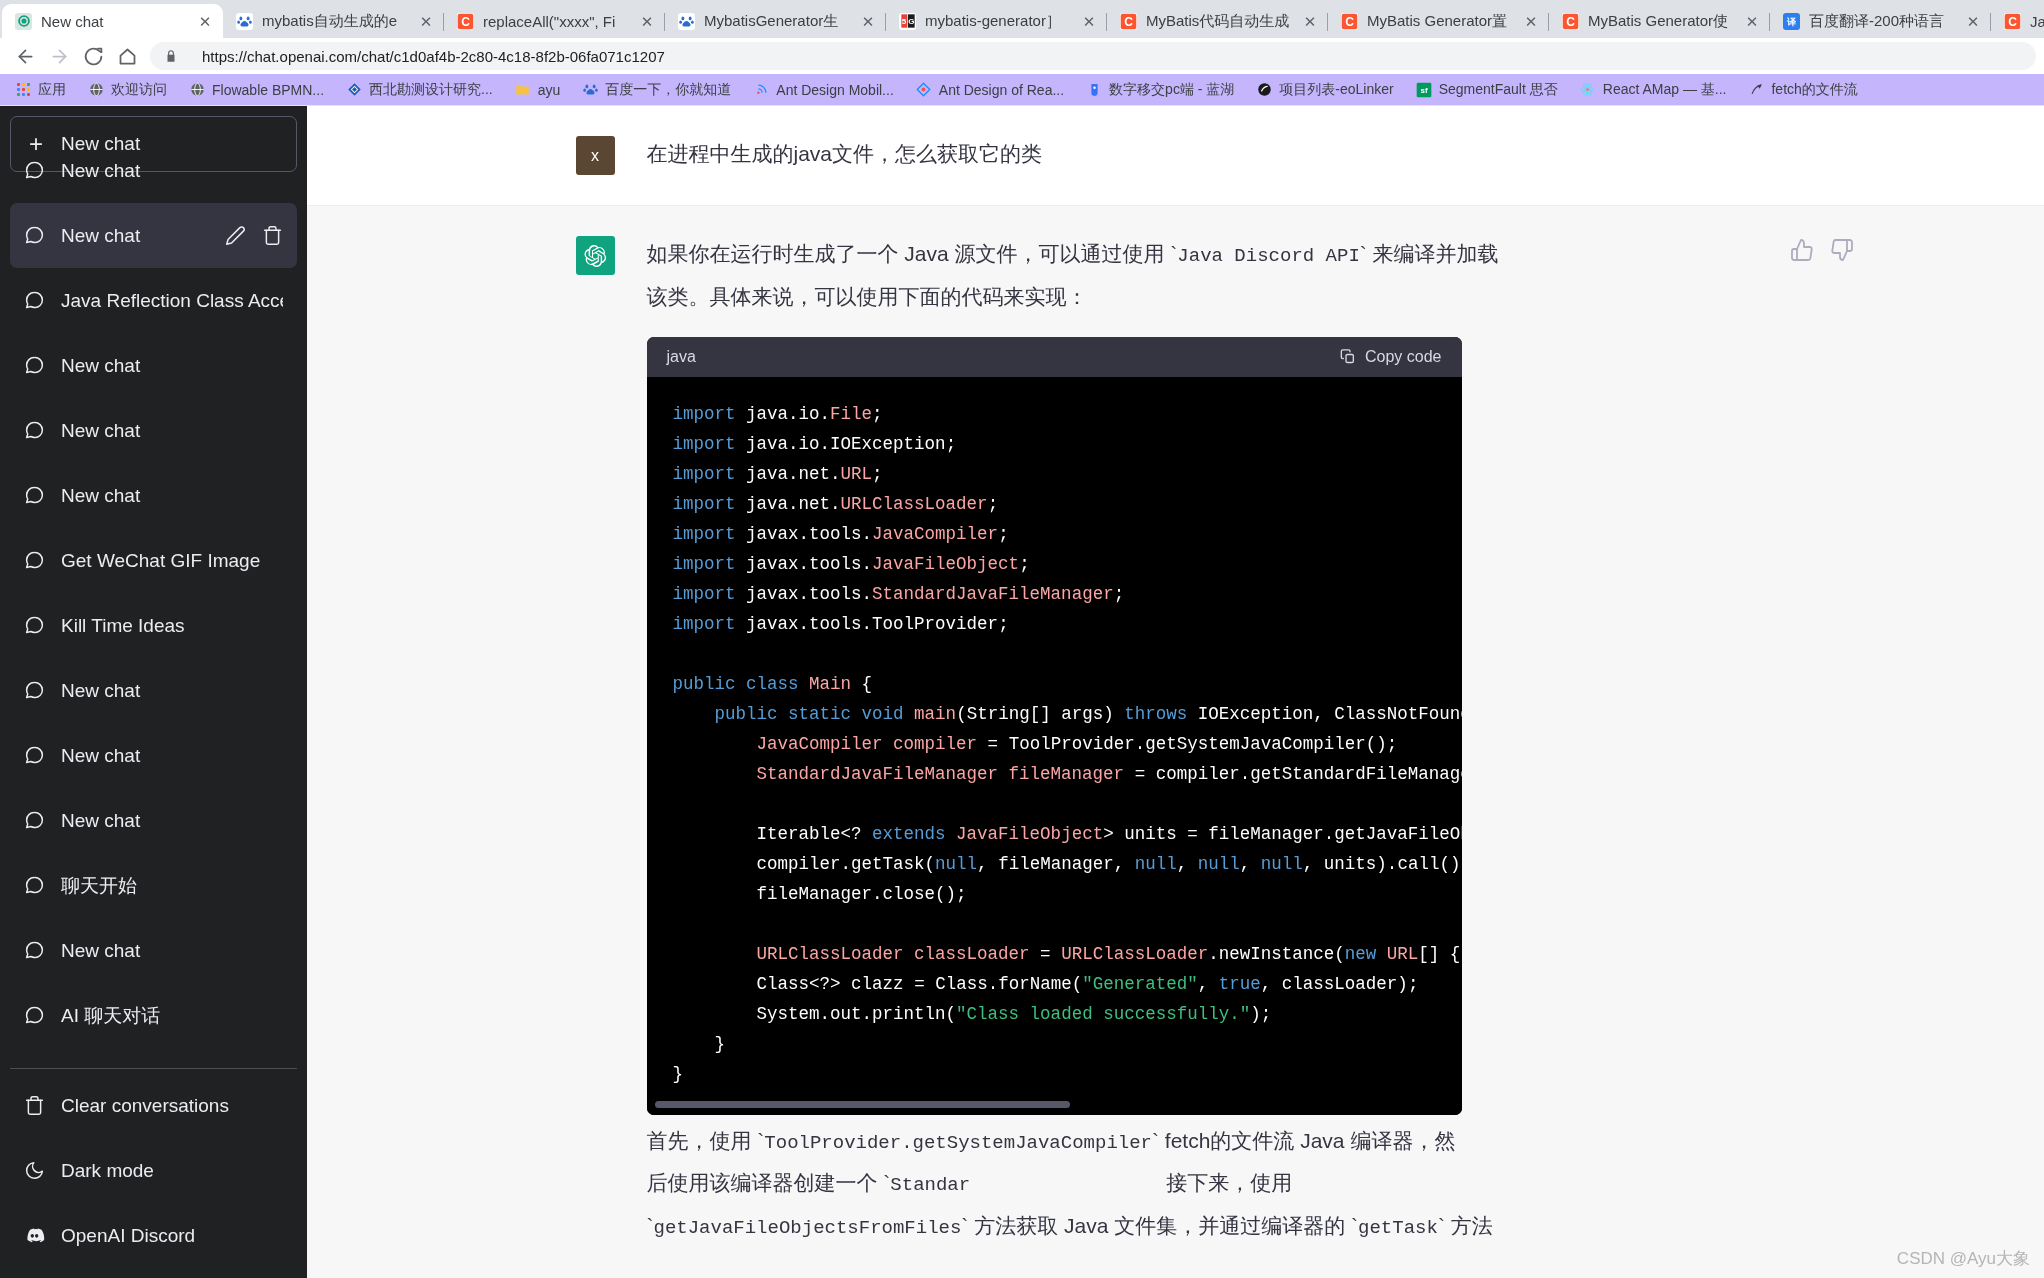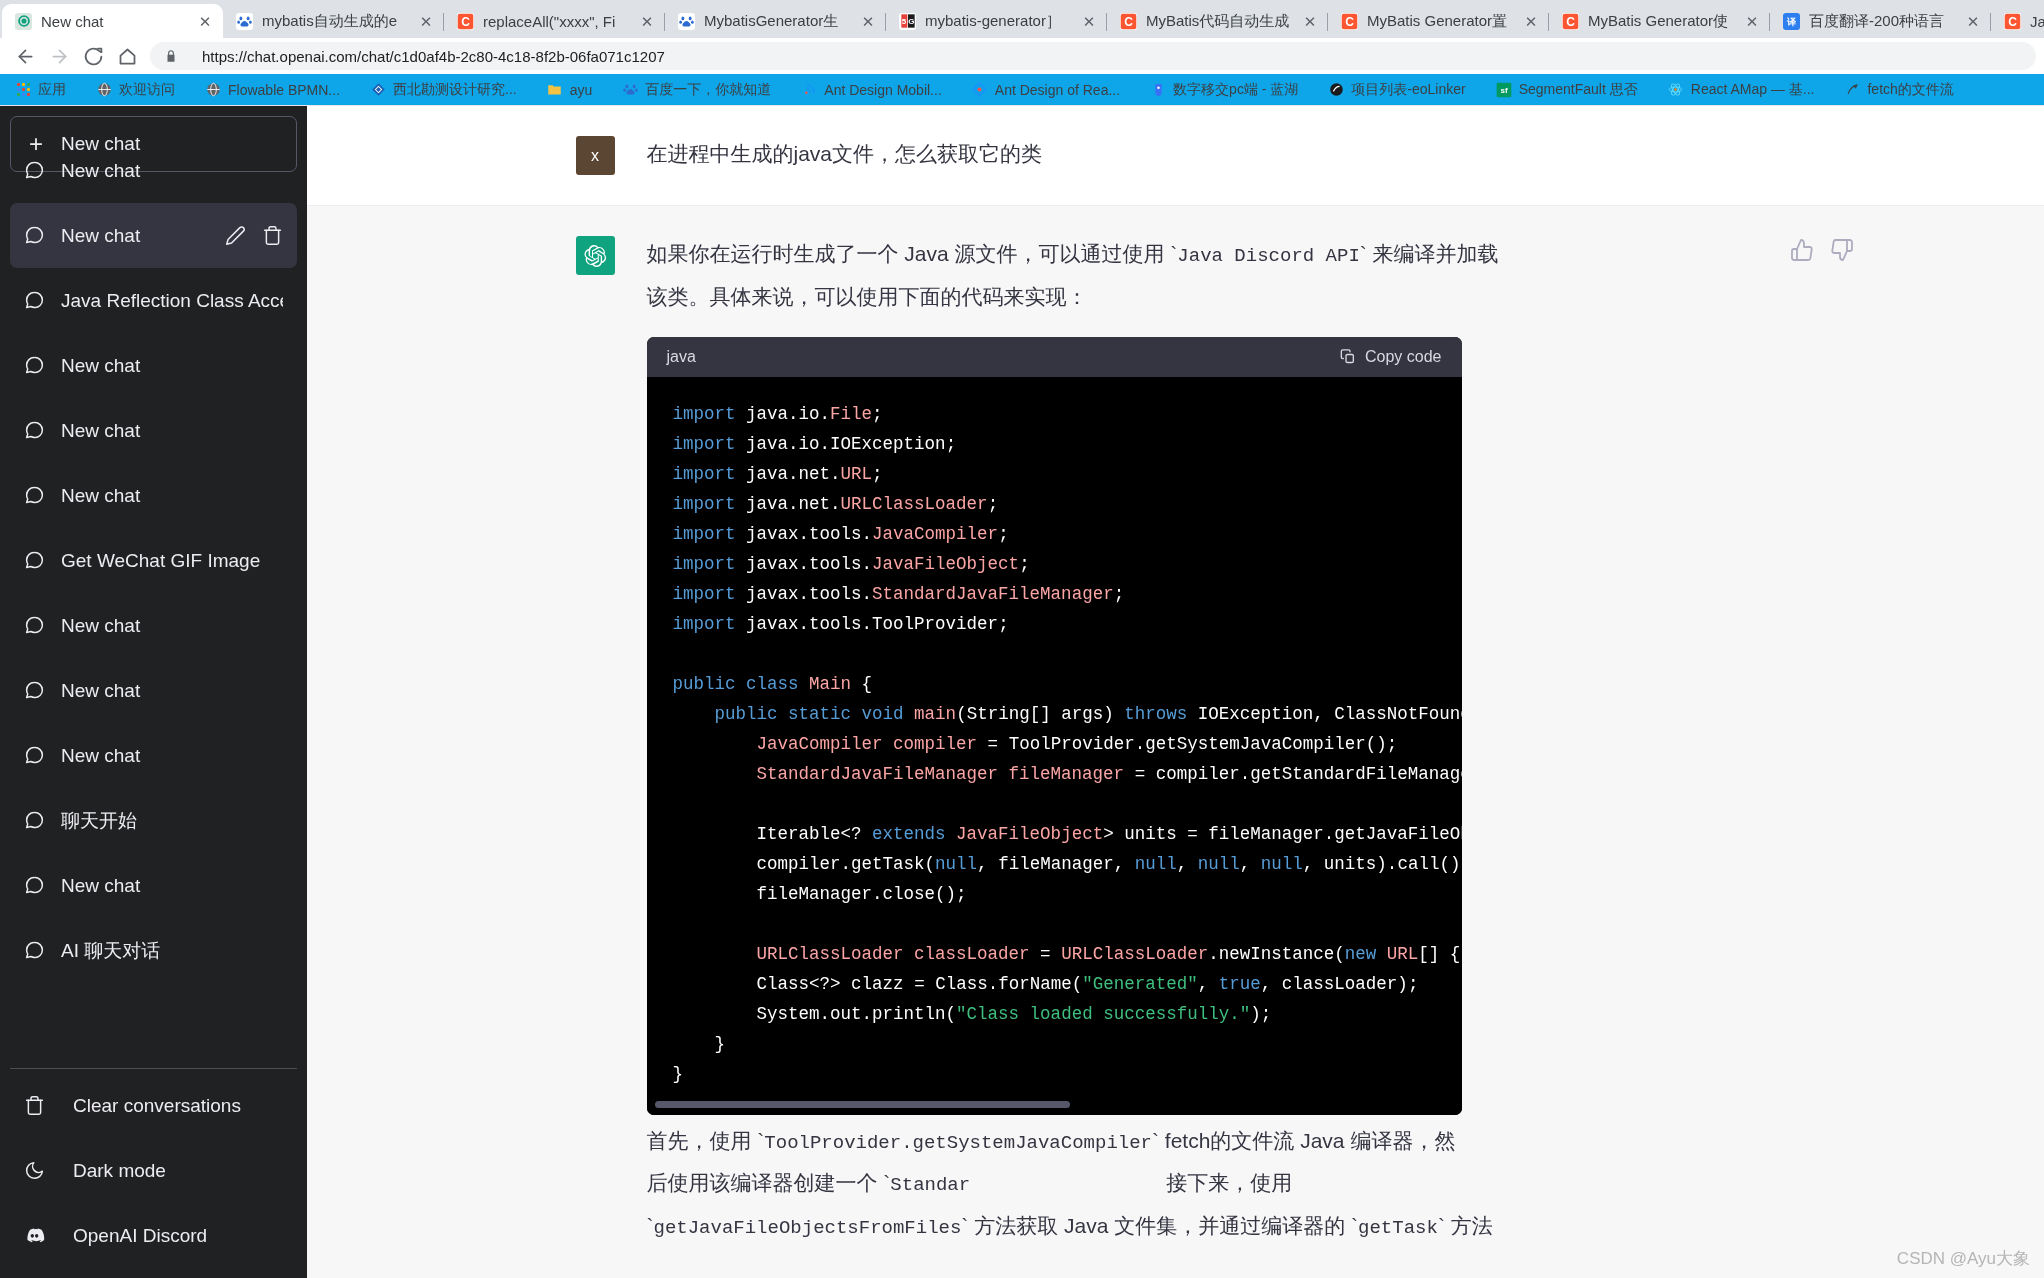--- a/index.html
+++ b/index.html
@@ -106,24 +106,24 @@
     font-size: 15px;
     color: #202124;
     white-space: nowrap;
     overflow: hidden;
     margin-left: 16px;
   }
 
   
   .bookmarks {
     height: 32px;
-    background: #0ea5e9;
+    background: #c4b5fd;
     display: flex;
     align-items: center;
-    gap: 12px;
+    gap: 4px;
     padding: 0 6px;
     border-bottom: 1px solid #e6e6e6;
     overflow: hidden;
   }
   .bm {
     display: flex; align-items: center; gap: 7px;
     padding: 3px 9px;
     flex: 0 0 auto;
     white-space: nowrap;
   }
@@ -199,21 +199,21 @@
 
   .sidebar-footer {
     border-top: 1px solid #4d4d4f;
     padding-top: 4px;
     flex: 0 0 auto;
   }
   .footitem {
     height: 65px;
     display: flex;
     align-items: center;
-    gap: 28px;
+    gap: 16px;
     padding: 0 14px;
     border-radius: 7px;
     font-size: 19px;
   }
 
   .ico { width: 21px; height: 21px; flex: 0 0 21px; display:block; }
 
   
   .main {
     flex: 1 1 auto;
@@ -645,20 +645,26 @@
             <svg class="ico" viewBox="0 0 24 24" fill="none" stroke="#ececf1" stroke-width="1.7" stroke-linecap="round" stroke-linejoin="round">
               <path d="M21 11.5a8.4 8.4 0 0 1-9 8.4 9.9 9.9 0 0 1-4.3-1L3 20l1.3-3.9A8.2 8.2 0 0 1 3 11.5 8.4 8.4 0 0 1 12 3a8.4 8.4 0 0 1 9 8.5z"></path>
             </svg>
             <span class="convlabel">New chat</span>
           </div>
           <div class="conv">
             <svg class="ico" viewBox="0 0 24 24" fill="none" stroke="#ececf1" stroke-width="1.7" stroke-linecap="round" stroke-linejoin="round">
               <path d="M21 11.5a8.4 8.4 0 0 1-9 8.4 9.9 9.9 0 0 1-4.3-1L3 20l1.3-3.9A8.2 8.2 0 0 1 3 11.5 8.4 8.4 0 0 1 12 3a8.4 8.4 0 0 1 9 8.5z"></path>
             </svg>
             <span class="convlabel">Get WeChat GIF Image</span>
+          </div>
+          <div class="conv">
+            <svg class="ico" viewBox="0 0 24 24" fill="none" stroke="#ececf1" stroke-width="1.7" stroke-linecap="round" stroke-linejoin="round">
+              <path d="M21 11.5a8.4 8.4 0 0 1-9 8.4 9.9 9.9 0 0 1-4.3-1L3 20l1.3-3.9A8.2 8.2 0 0 1 3 11.5 8.4 8.4 0 0 1 12 3a8.4 8.4 0 0 1 9 8.5z"></path>
+            </svg>
+            <span class="convlabel">Kill Time Ideas</span>
           </div>
           <div class="conv">
             <svg class="ico" viewBox="0 0 24 24" fill="none" stroke="#ececf1" stroke-width="1.7" stroke-linecap="round" stroke-linejoin="round">
               <path d="M21 11.5a8.4 8.4 0 0 1-9 8.4 9.9 9.9 0 0 1-4.3-1L3 20l1.3-3.9A8.2 8.2 0 0 1 3 11.5 8.4 8.4 0 0 1 12 3a8.4 8.4 0 0 1 9 8.5z"></path>
             </svg>
             <span class="convlabel">New chat</span>
           </div>
           <div class="conv">
             <svg class="ico" viewBox="0 0 24 24" fill="none" stroke="#ececf1" stroke-width="1.7" stroke-linecap="round" stroke-linejoin="round">
               <path d="M21 11.5a8.4 8.4 0 0 1-9 8.4 9.9 9.9 0 0 1-4.3-1L3 20l1.3-3.9A8.2 8.2 0 0 1 3 11.5 8.4 8.4 0 0 1 12 3a8.4 8.4 0 0 1 9 8.5z"></path>

